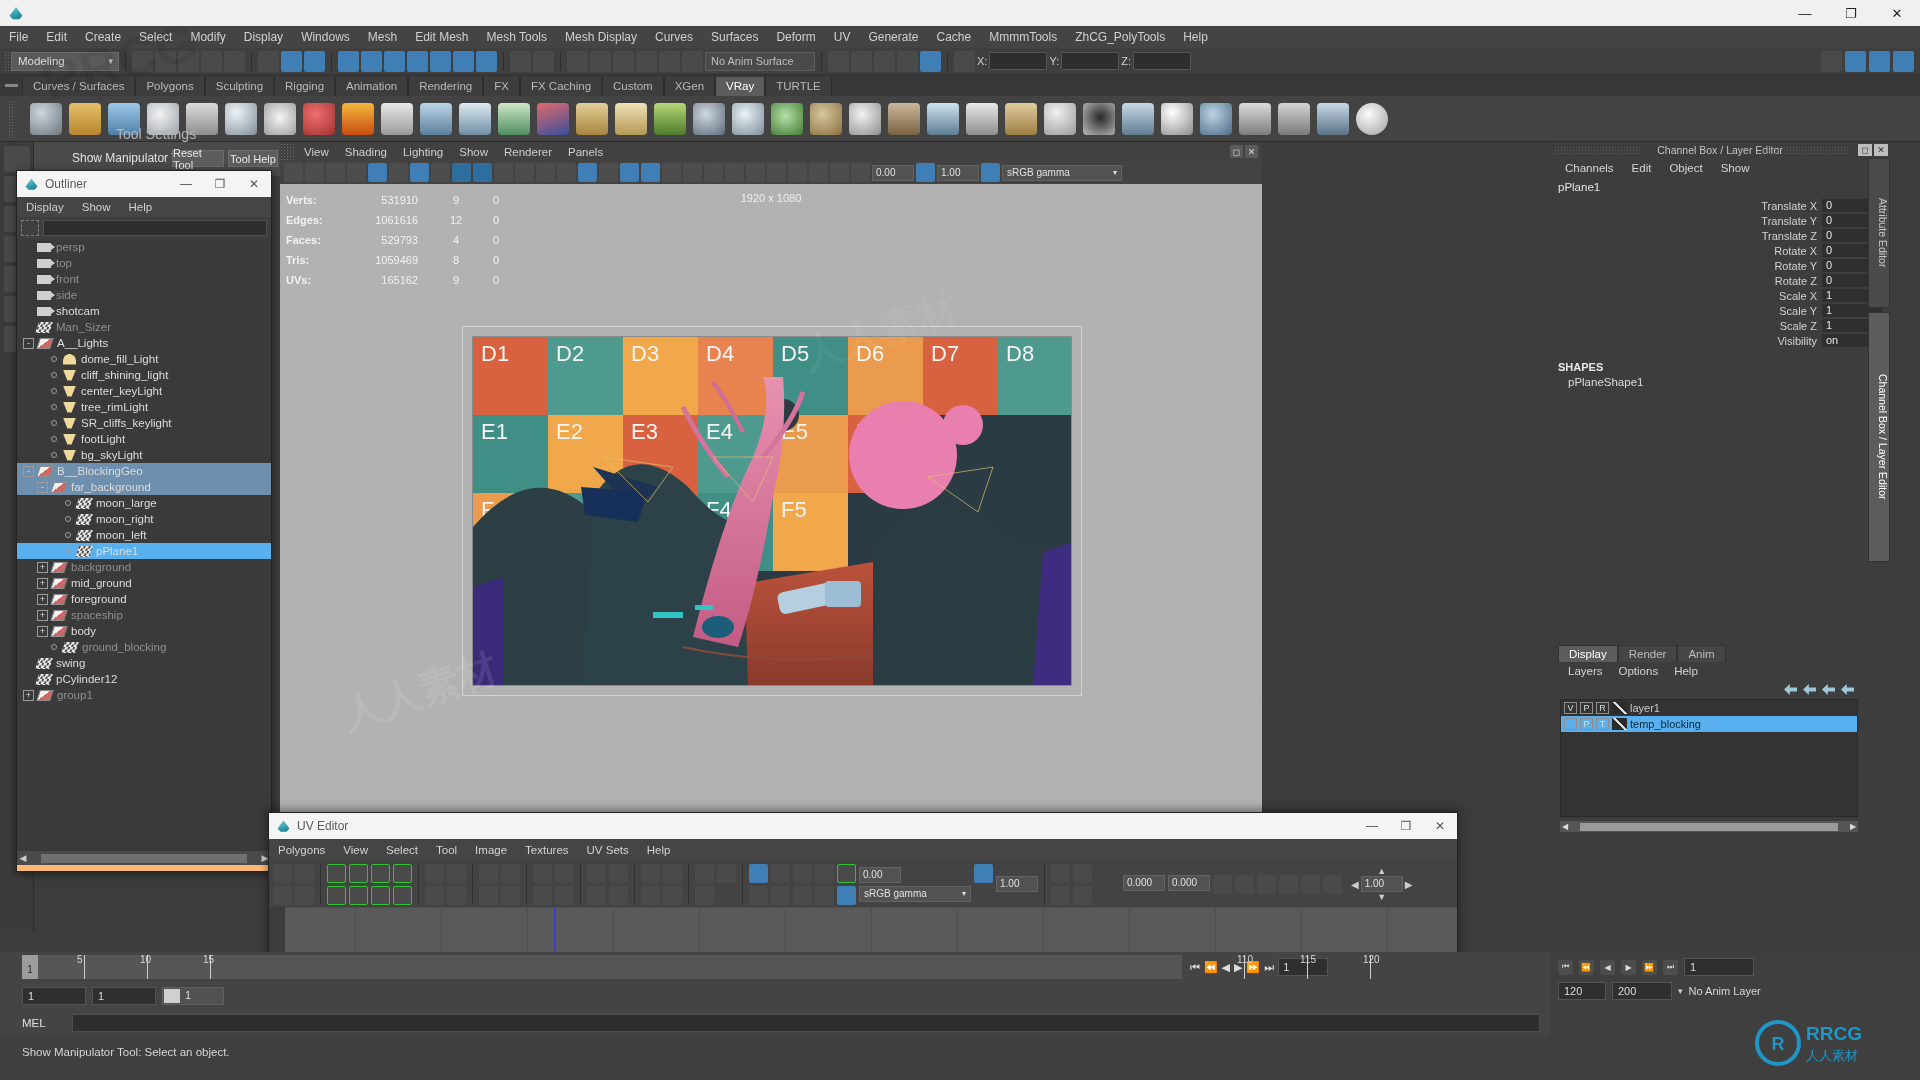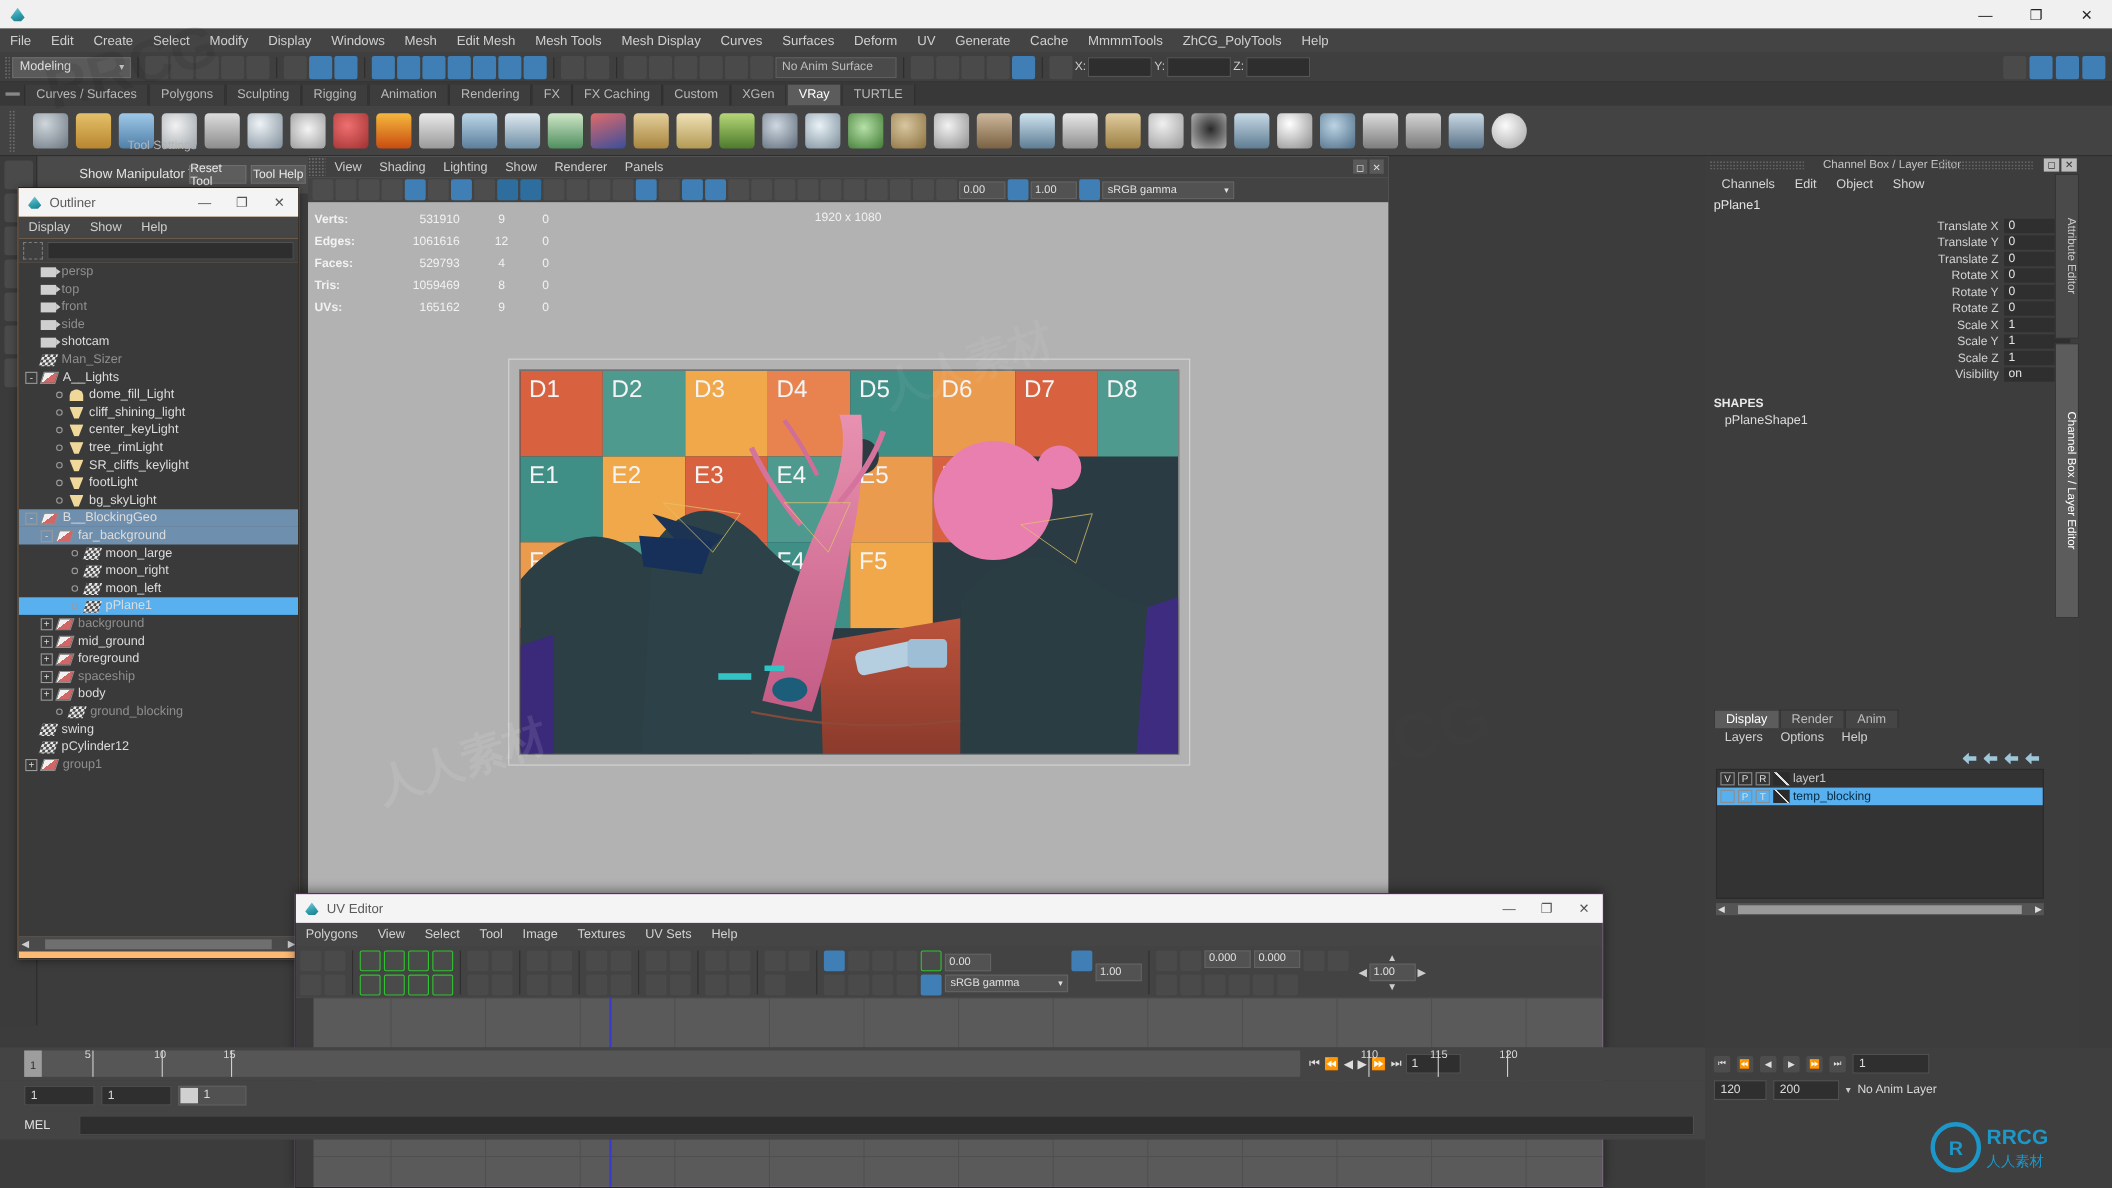--- a/index.html
+++ b/index.html
@@ -57,21 +57,21 @@
   .shelf .gripv{position:absolute;left:8px;top:4px;width:6px;height:38px;
     background-image:radial-gradient(#6d6d6d 38%,transparent 40%); background-size:3px 3px;}
   .sicon{ width:32px; height:32px; border-radius:4px; position:relative; flex:none;}
 
   
   .toolbox { position:absolute; left:0; top:142px; width:34px; height:790px; background:#3b3b3b;
      border-right:1px solid #2d2d2d; }
   .toolbox .tb-i{ width:26px;height:26px;margin:4px auto;border-radius:3px;position:relative;}
   .toolsettings{ position:absolute; left:34px; top:142px; width:246px; height:34px; background:#4a4a4a;
      font-size:11px; color:#d4d4d4;}
-  .ts-label{ position:absolute; left:82px; top:-16px; font-size:11px; color:#b5b5b5;}
+  .ts-label{ position:absolute; left:82px; top:-16px; font-size:14px; color:#b5b5b5;}
   .ts-title{ position:absolute; left:38px; top:9px; font-size:12px; color:#e2e2e2;}
   .ts-btn{ position:absolute; height:17px; background:#5d5d5d; border:1px solid #6e6e6e;
      font-size:11px; color:#e8e8e8; display:flex;align-items:center;justify-content:center;}
 
   
   .viewport{ position:absolute; left:280px; top:142px; width:982px; height:810px;
      background:#b3b3b3; }
   .vp-menubar{ position:absolute; left:0; top:0; width:982px; height:19px; background:#414141;
      display:flex; align-items:center; font-size:11.5px; color:#cfcfcf; }
   .vp-menubar .vm{ padding:0 8px; }
@@ -1072,21 +1072,21 @@
       <div class="vp-field">1.00</div>
       <div class="uvsep"></div>
       <div class="uvcol">
           <div class="uvb"></div>
           <div class="uvb"></div>
         </div>
       <div class="uvcol">
           <div class="uvb"></div>
           <div class="uvb"></div>
         </div>
-      <div style="display:flex;flex-direction:column;gap:3px;">
+      <div style="display:flex;flex-direction:row;gap:3px;margin-left:28px;">
         <div style="display:flex;gap:3px;">
           <div class="vp-field">0.000</div>
           <div class="vp-field">0.000</div>
           <div class="uvb"></div>
           <div class="uvb"></div>
         </div>
         <div style="display:flex;gap:3px;">
           <div class="uvb"></div>
           <div class="uvb"></div>
           <div class="uvb"></div>
@@ -1149,20 +1149,24 @@
       <span style="position:absolute;left:22px;top:1px;font-size:11px;color:#dcdcdc;">1</span>
     </div>
   </div>
 
   <div class="melbar">
 
     <div class="mel-lbl">MEL</div>
     <div class="mel-in"></div>
   </div>
 
+  <div class="statusbar">
+    
+    <span>Show Manipulator Tool: Select an object.</span>
+  </div>
 
   <div class="rbot">
     <div class="r1">
       <div class="pbtn">⏮</div>
       <div class="pbtn">⏪</div>
       <div class="pbtn">◀</div>
       <div class="pbtn">▶</div>
       <div class="pbtn">⏩</div>
       <div class="pbtn">⏭</div>
       <div class="f" style="width:70px;">1</div>

